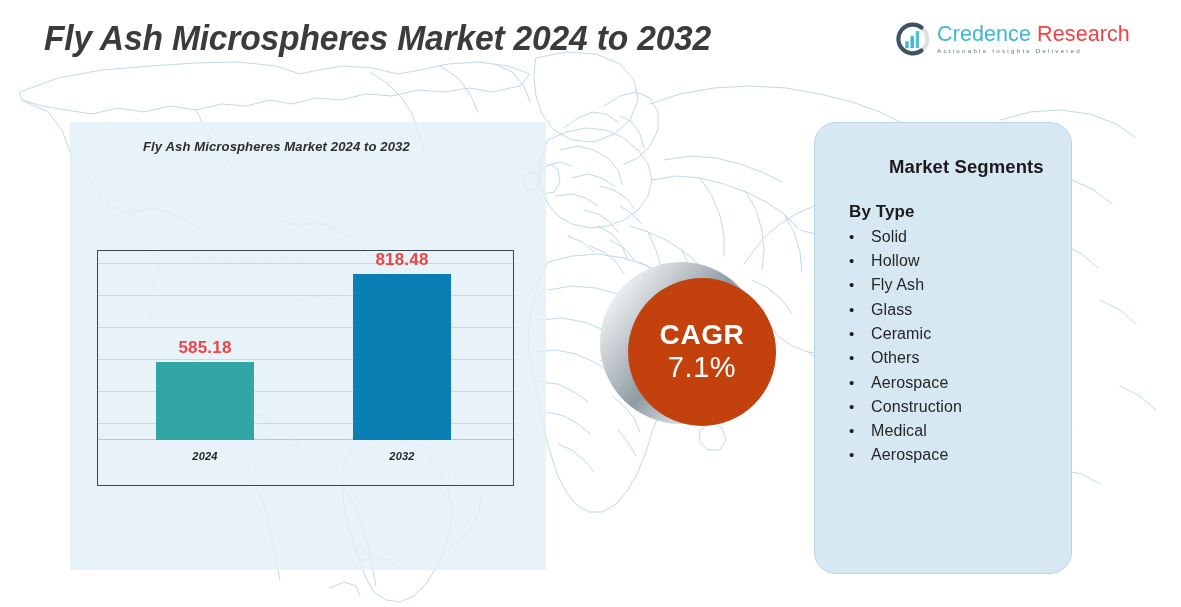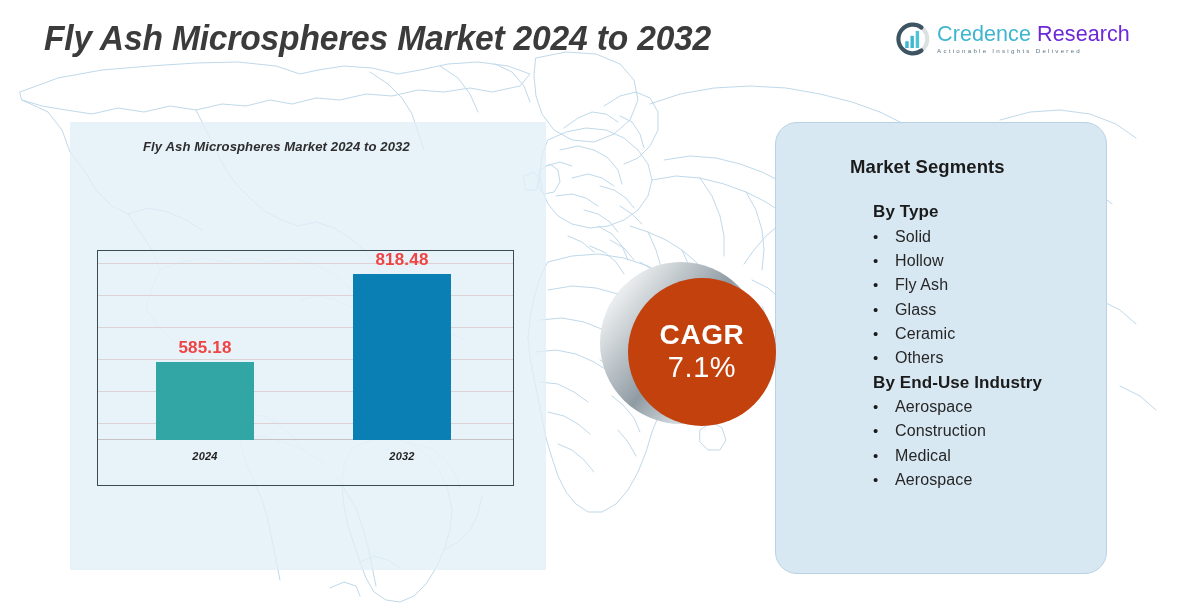--- a/index.html
+++ b/index.html
@@ -69,21 +69,21 @@
     display: flex;
     flex-direction: column;
     line-height: 1;
   }
   #brand-logo .logo-words {
     font-size: 21.5px;
     letter-spacing: 0.1px;
     white-space: nowrap;
   }
   #brand-logo .logo-credence { color: #3fb6cf; }
-  #brand-logo .logo-research { color: #6d28d9; }
+  #brand-logo .logo-research { color: #ef4444; }
   #brand-logo .logo-tagline {
     margin-top: 3px;
     font-size: 6.2px;
     color: #5d7382;
     letter-spacing: 2.25px;
     white-space: nowrap;
     text-transform: none;
   }
 
   
@@ -234,41 +234,41 @@
     font-size: 29px;
     font-weight: normal;
     letter-spacing: 0.6px;
     line-height: 1.15;
     margin-top: 2px;
   }
 
   
   #segments-panel {
     position: absolute;
-    left: 775px;
+    left: 814px;
     top: 122px;
-    width: 332px;
+    width: 258px;
     height: 452px;
     background: #d7e8f3;
     border: 1px solid #b9d3e4;
     border-radius: 22px;
     box-sizing: border-box;
     z-index: 3;
     padding: 33px 0 0 0;
   }
   #segments-title {
     margin-left: 74px;
     font-size: 18.5px;
     font-weight: bold;
     color: #1b1b1b;
     letter-spacing: 0.1px;
   }
   #segments-body {
     margin-top: 22px;
-    margin-left: 97px;
+    margin-left: 34px;
   }
   .segment-group-title {
     font-size: 17px;
     font-weight: bold;
     color: #1b1b1b;
     letter-spacing: 0.1px;
     line-height: 1.45;
   }
   .segment-item {
     display: flex;
@@ -467,21 +467,20 @@
         <span>Glass</span>
       </div>
       <div class="segment-item">
         <span class="segment-bullet">•</span>
         <span>Ceramic</span>
       </div>
       <div class="segment-item">
         <span class="segment-bullet">•</span>
         <span>Others</span>
       </div>
-      <div class="segment-group-title">By End-Use Industry</div>
       <div class="segment-item">
         <span class="segment-bullet">•</span>
         <span>Aerospace</span>
       </div>
       <div class="segment-item">
         <span class="segment-bullet">•</span>
         <span>Construction</span>
       </div>
       <div class="segment-item">
         <span class="segment-bullet">•</span>

